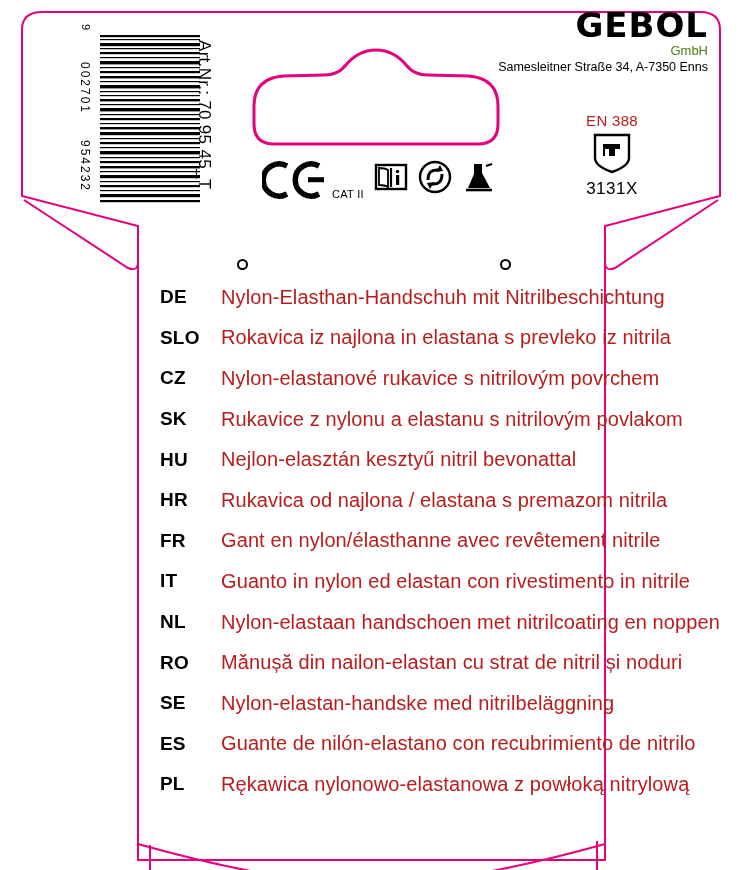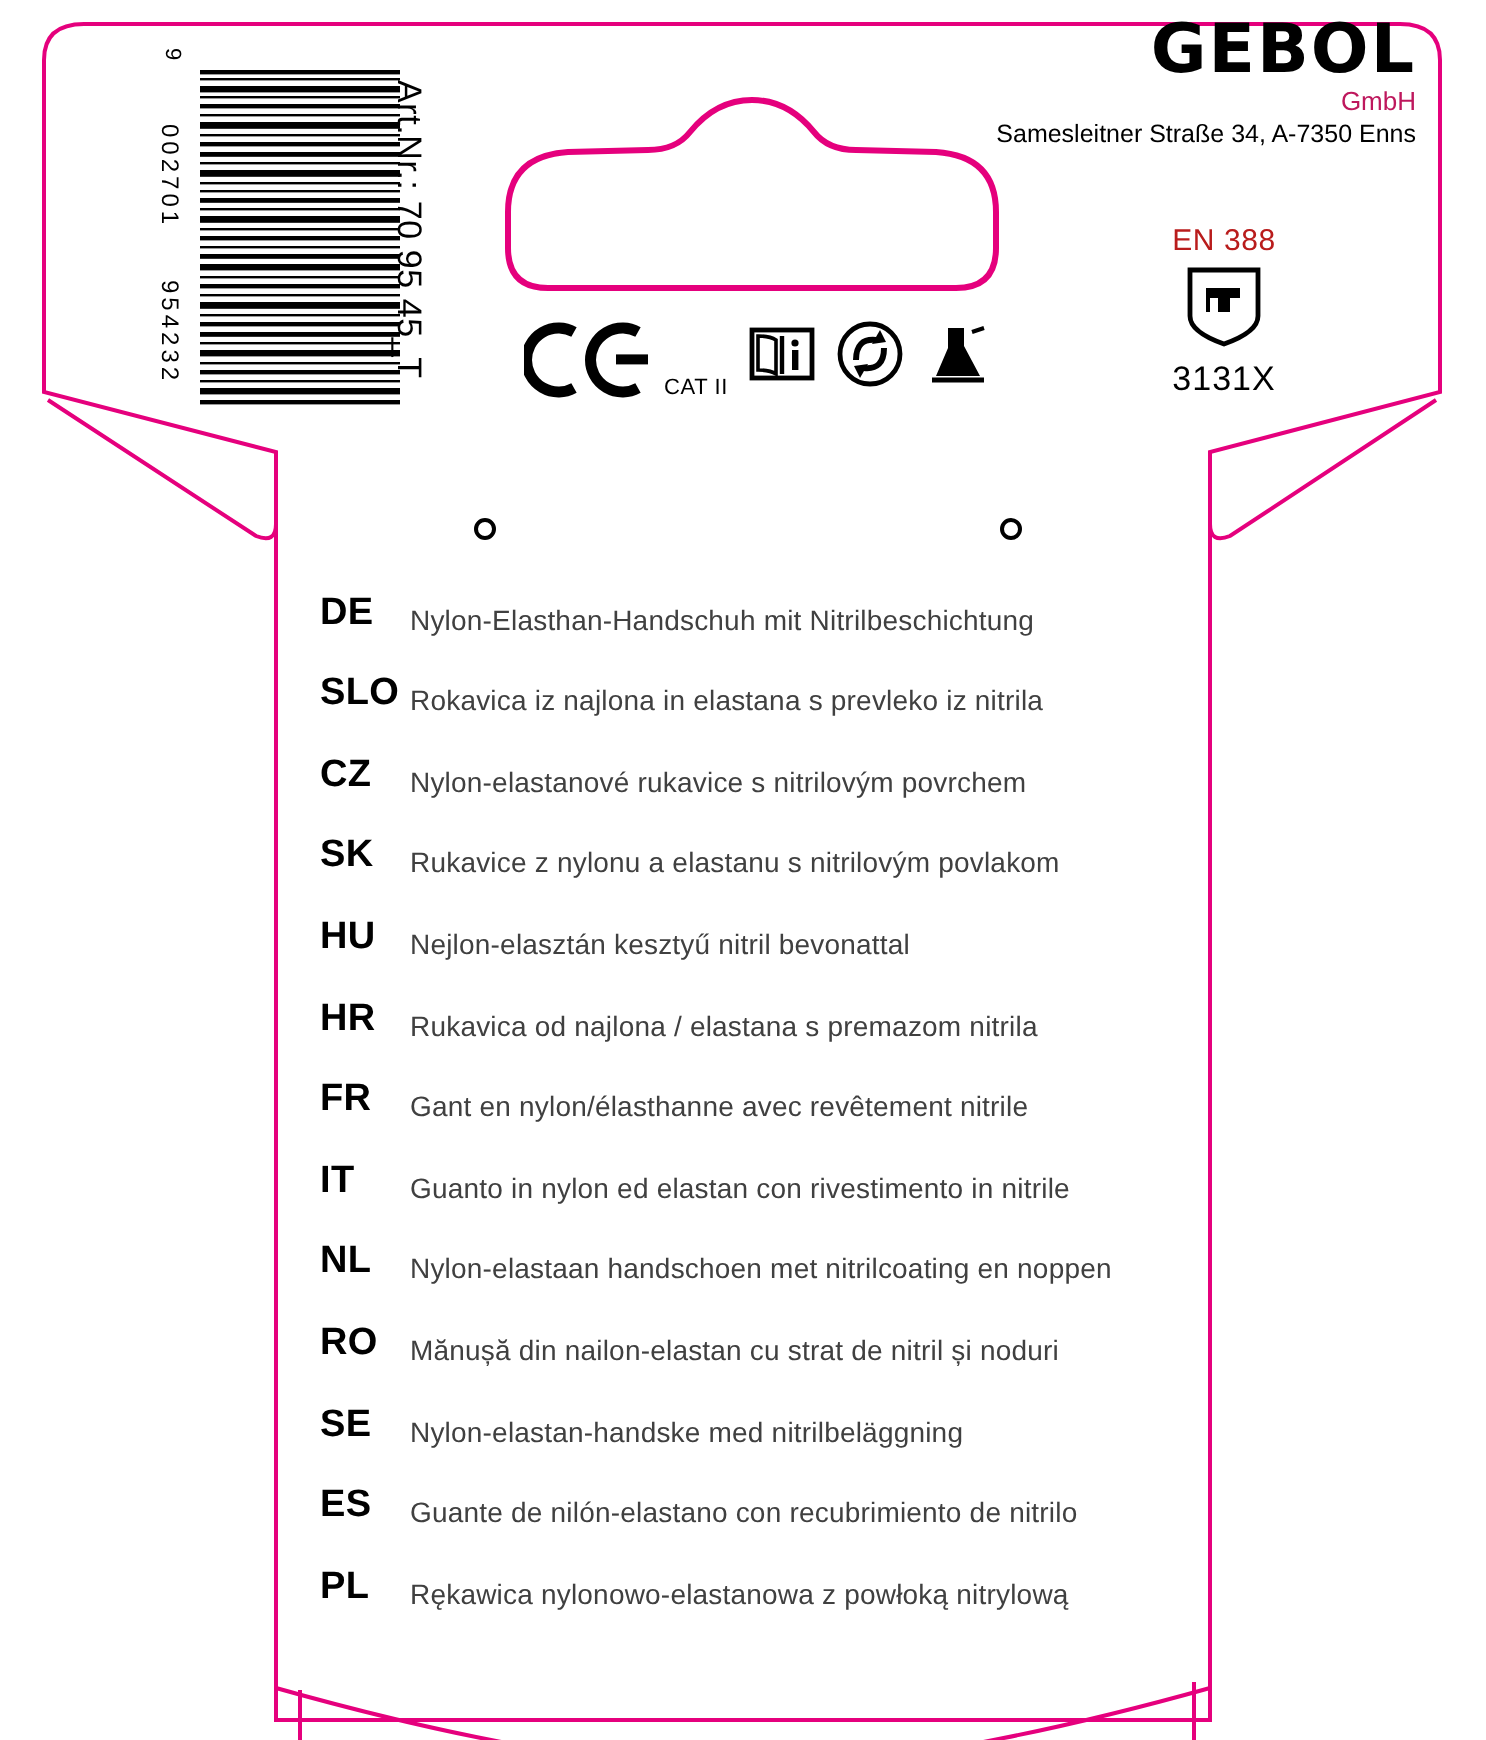--- a/index.html
+++ b/index.html
@@ -78,21 +78,21 @@
   #brand-name {
     font-family: "DejaVu Sans", sans-serif;
     font-weight: bold;
     font-size: 34px;
     letter-spacing: 1px;
     color: #000;
     line-height: 1;
   }
   #brand-sub {
     font-size: 13px;
-    color: #be185d;
+    color: #4d7c0f;
     margin-top: 1px;
   }
   #brand-address {
     font-size: 12.5px;
     color: #000;
     margin-top: 2px;
     white-space: nowrap;
   }
 
   
@@ -169,34 +169,35 @@
 
   
   #lang-list {
     position: absolute;
     left: 160px;
     top: 277px;
     width: 530px;
   }
   .lang-row {
     display: flex;
-    align-items: flex-end;
+    align-items: center;
     height: 40.6px;
+    gap: 16px;
   }
   .lang-code {
     width: 45px;
     flex: 0 0 45px;
     font-size: 19px;
     font-weight: bold;
     color: #000;
     letter-spacing: 0.2px;
   }
   .lang-text {
-    font-size: 14px;
-    color: #404040;
+    font-size: 20px;
+    color: #b91c1c;
     white-space: nowrap;
     letter-spacing: 0.1px;
   }
 </style>
 </head>
 <body>
 
 <div id="card">
 
   <svg id="outline" viewBox="0 0 743 870" xmlns="http://www.w3.org/2000/svg">

